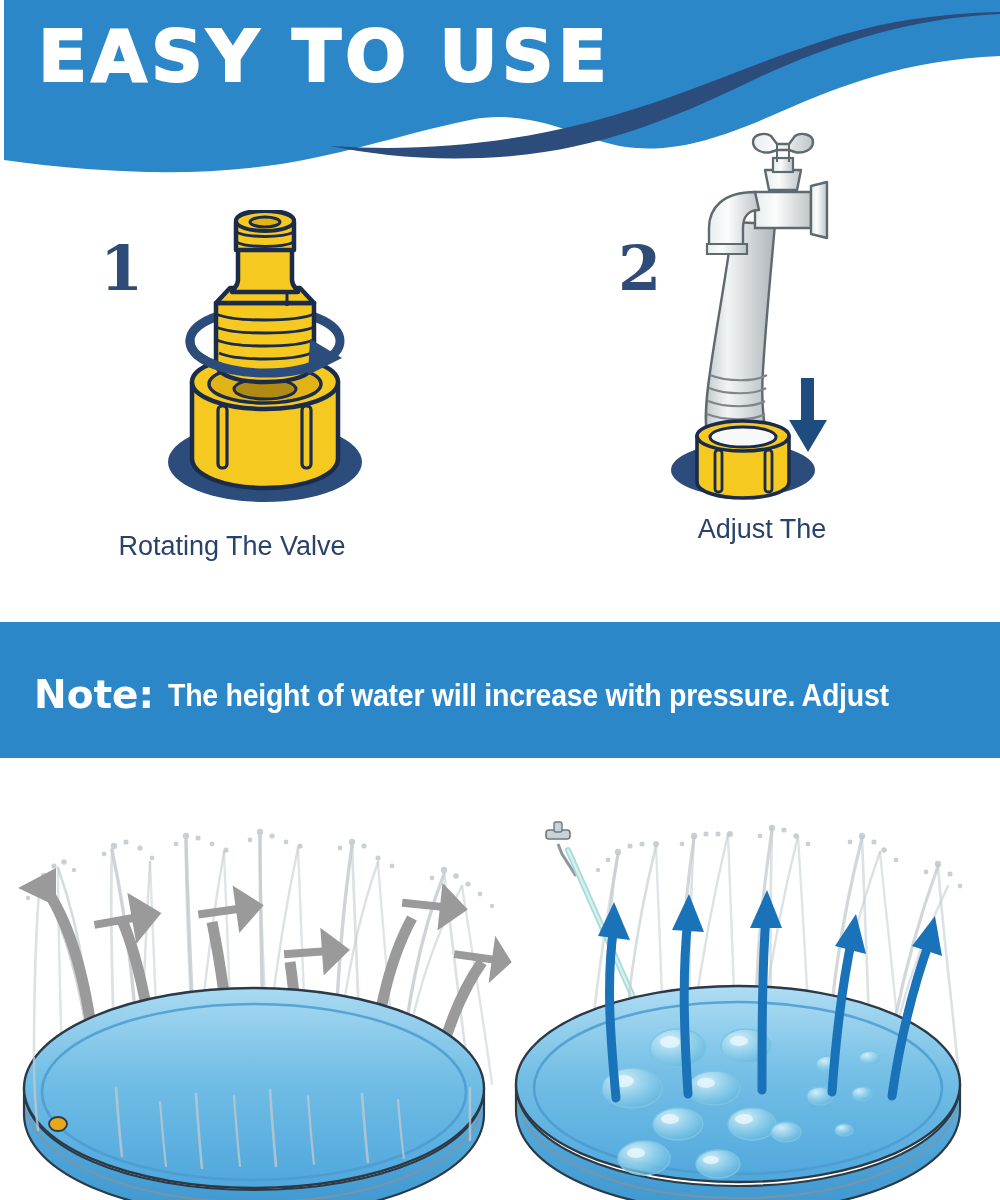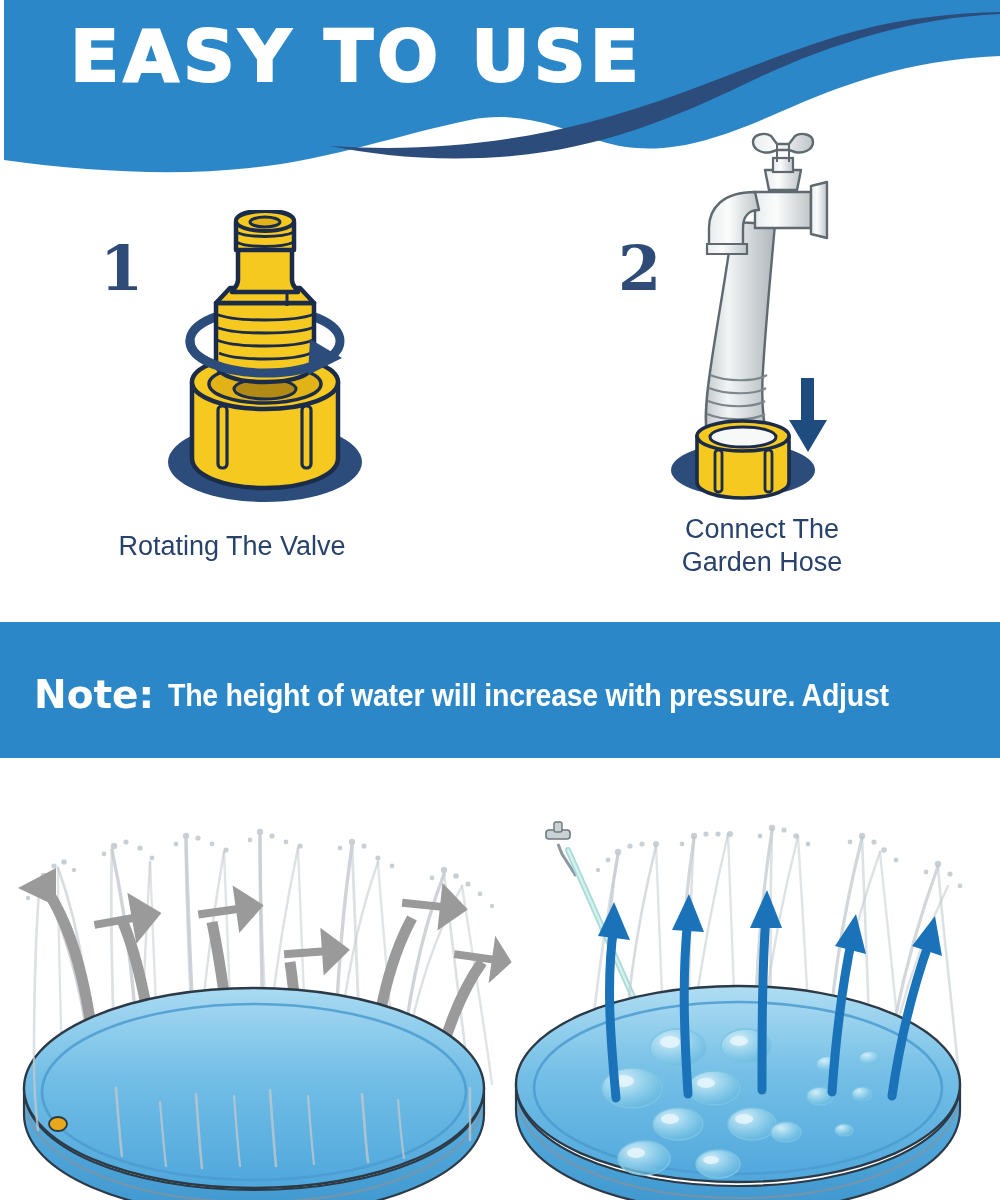--- a/index.html
+++ b/index.html
@@ -10,21 +10,20 @@
 
   
   .header { position:absolute; left:0; top:0; width:1000px; height:190px; }
   .header svg { position:absolute; left:0; top:0; }
   .header-title {
     position:absolute; left:38px; top:20px;
     font-family:"DejaVu Sans", sans-serif;
     font-size:72px; font-weight:700; color:#ffffff;
     letter-spacing:4px; line-height:1.0;
     text-shadow:0 0 1px #fff;
-    margin-left:32px;
     -webkit-text-stroke:2px #ffffff;
   }
 
   
   .steps { position:absolute; left:0; top:160px; width:1000px; height:460px; }
   .step { position:absolute; top:0; width:500px; height:460px; }
   .step-1 { left:0; }
   .step-2 { left:500px; }
   .step-num {
     position:absolute;
@@ -219,22 +218,21 @@
           <rect x="160" y="318" width="7" height="42" rx="3" fill="none" stroke="#1B2B4A" stroke-width="2.8"></rect>
         </g>
 
         <g>
           <rect x="196" y="246" width="13" height="48" fill="#1F4C7E"></rect>
           <path d="M184,288 L222,288 L203,320 Z" fill="#1F4C7E"></path>
         </g>
       </svg>
 
       <div class="step-caption">
-        <span>Connect The</span><br>
-        <span>Garden Hose</span>
+        <span>Adjust The</span><br>
       </div>
     </div>
   </div>
 
   <div class="note">
     <div class="note-inner">
       <div class="note-line note-line1">
         <span class="note-label">Note:</span><span class="note-body">The height of water will increase with pressure. Adjust</span>
       </div>
     </div>

